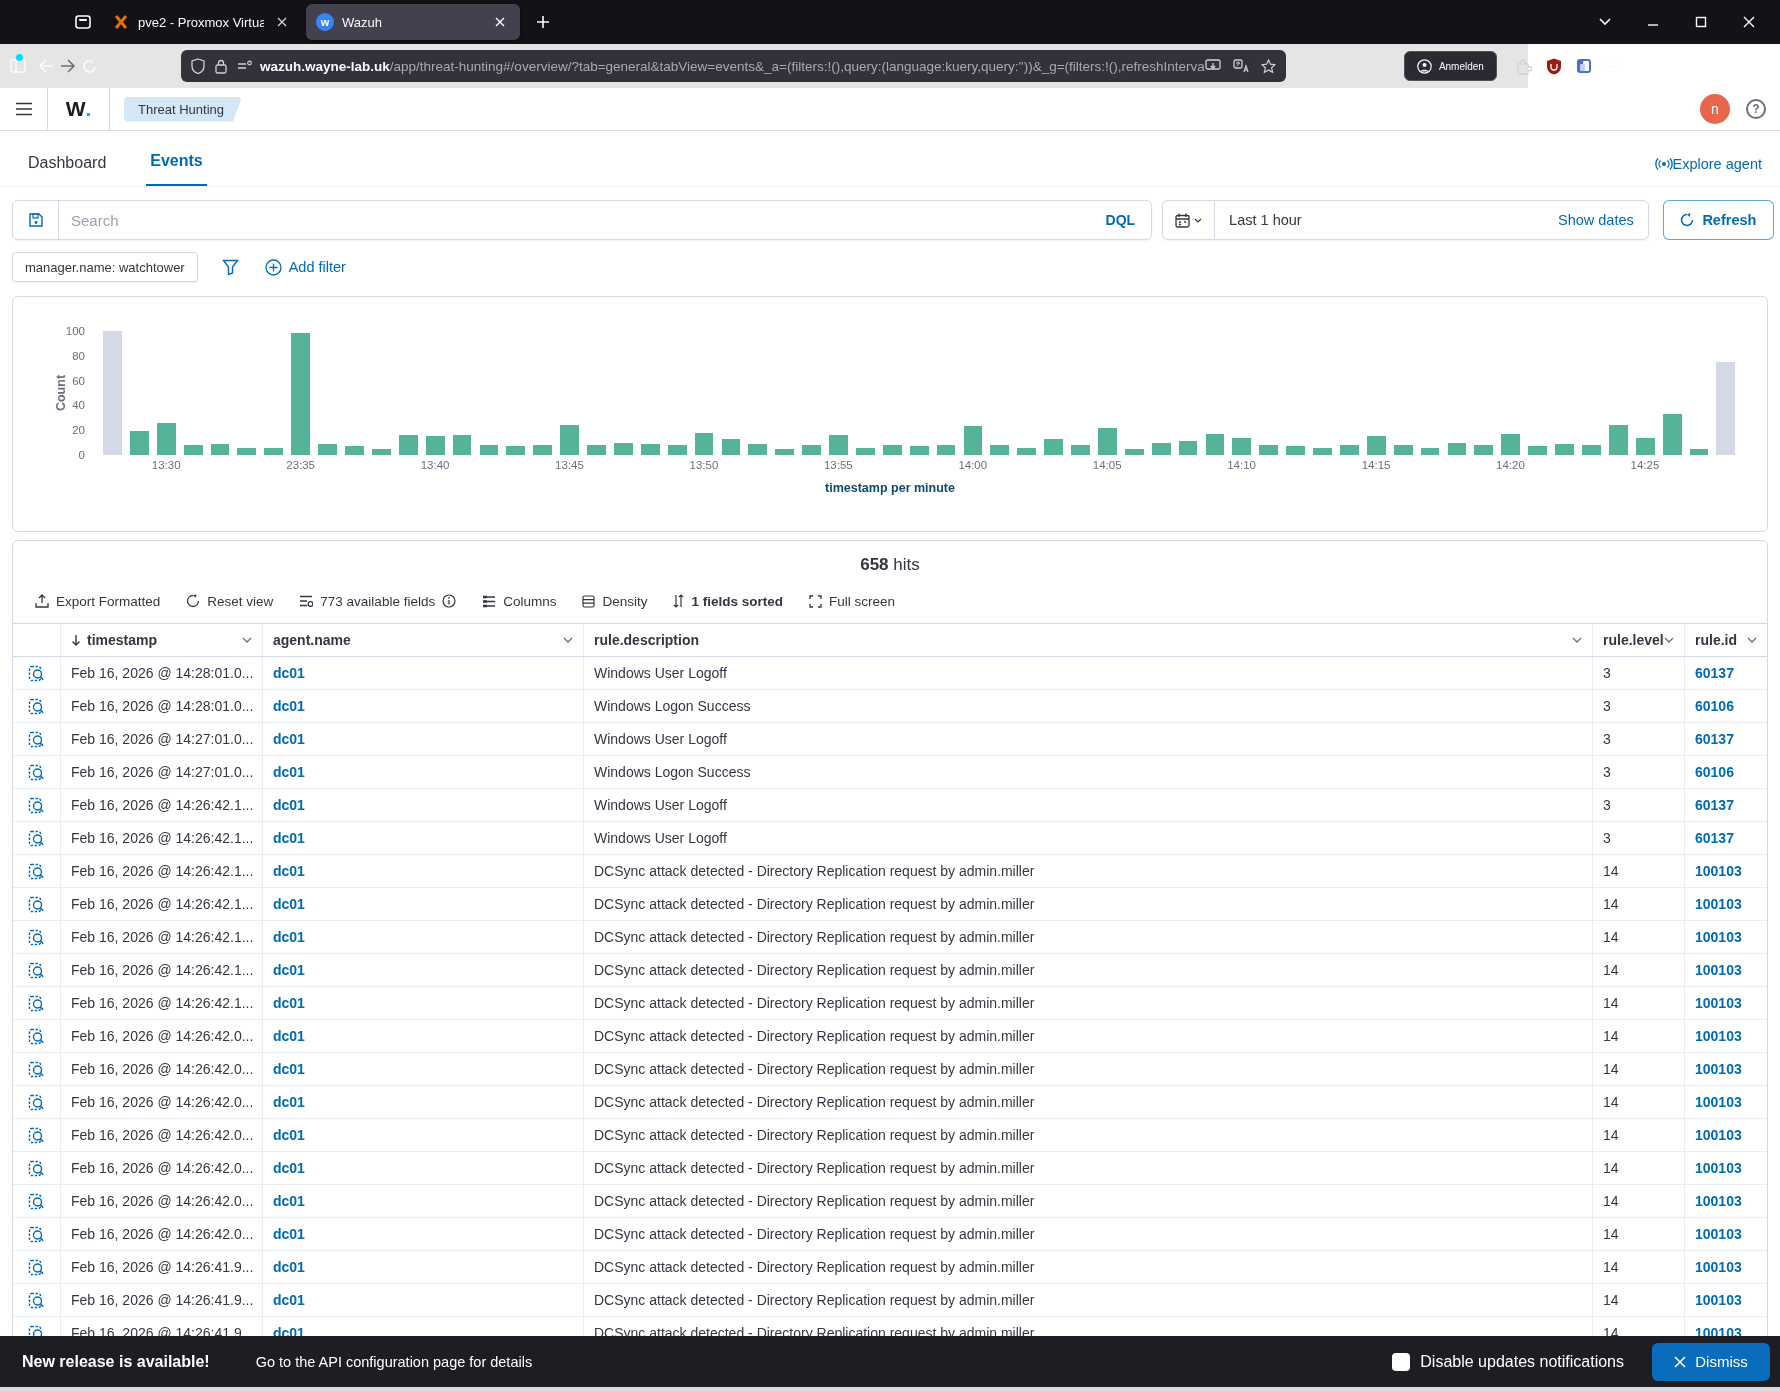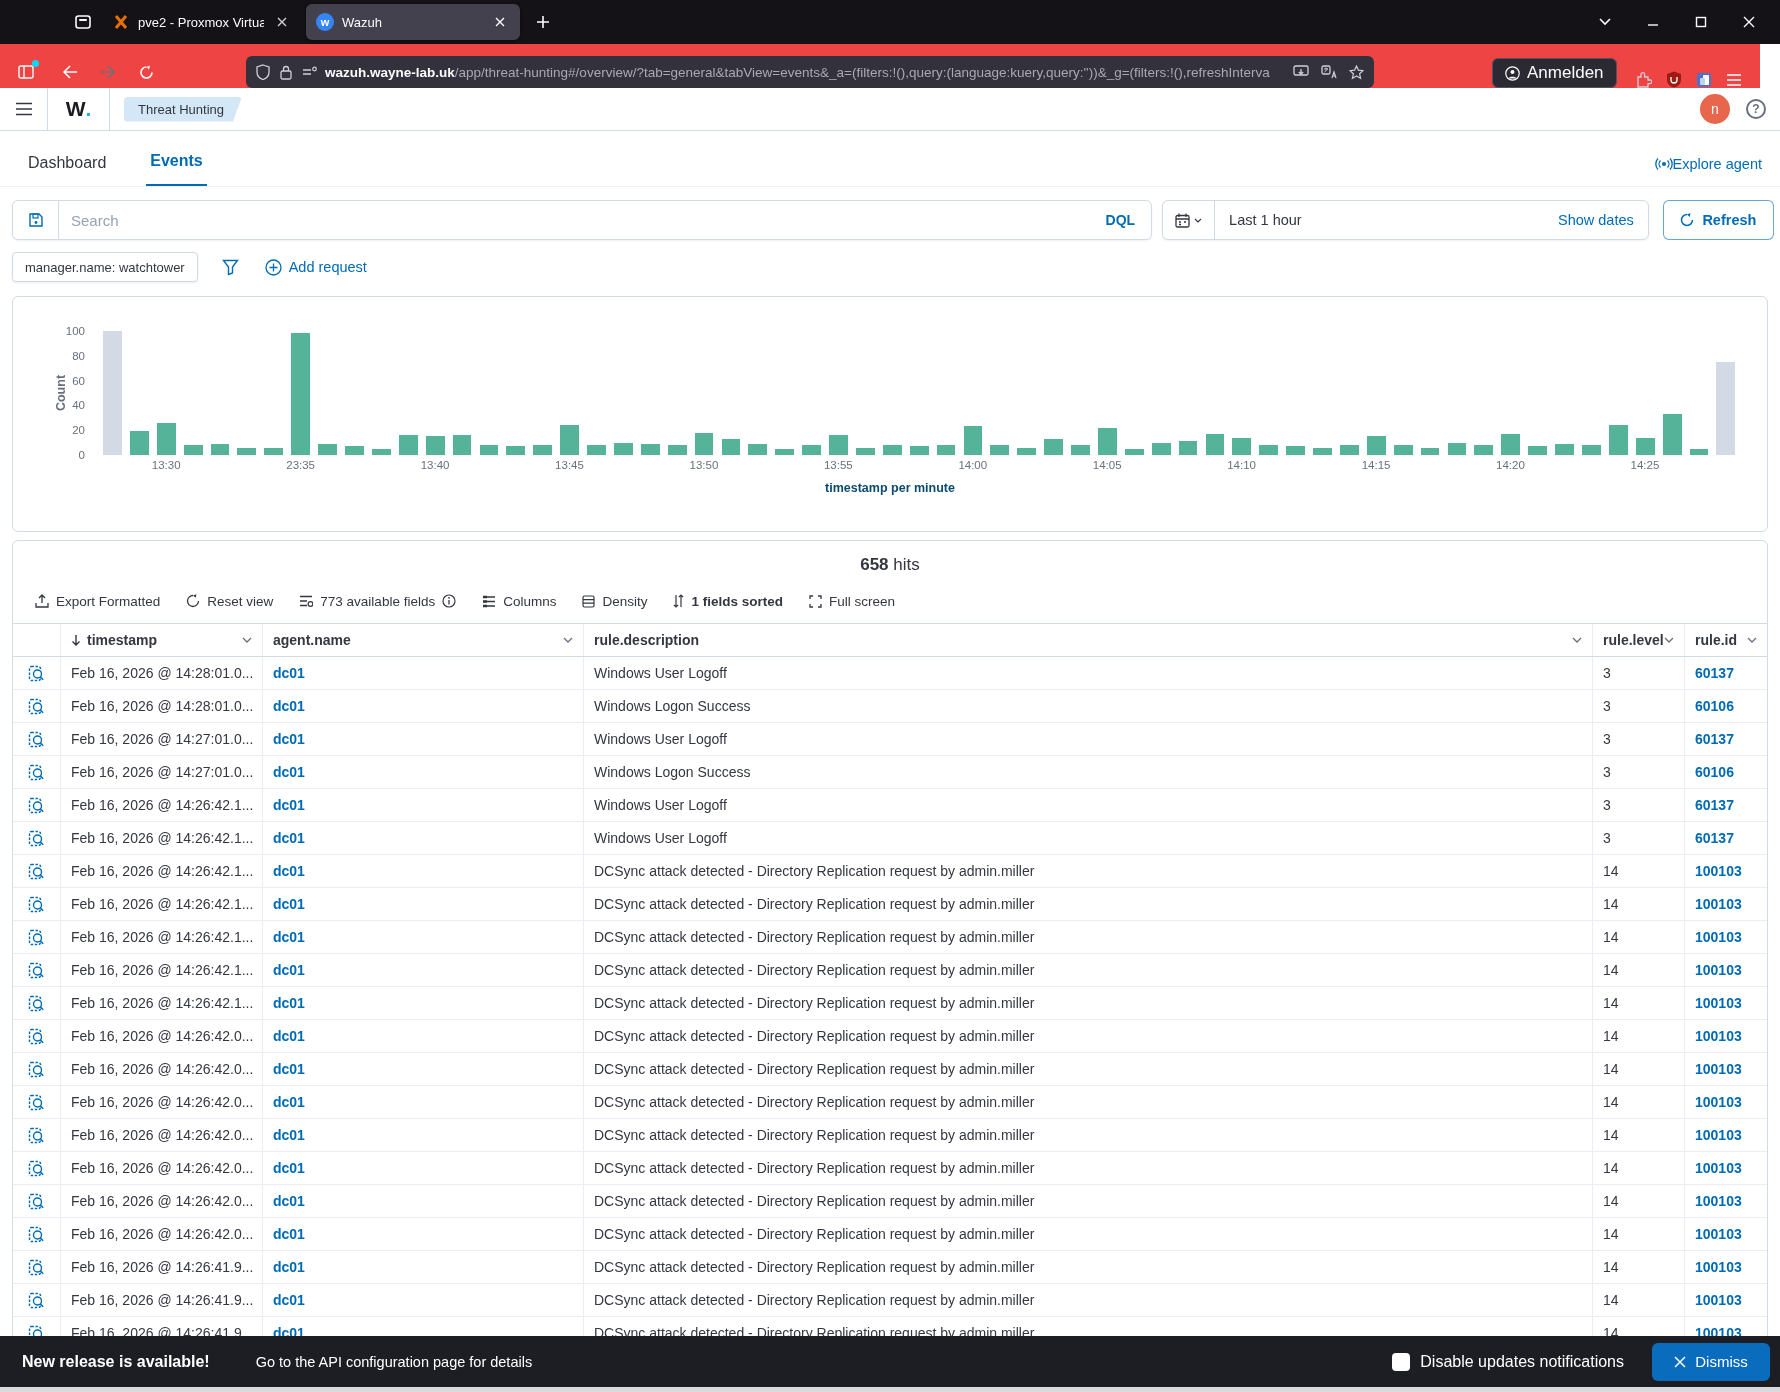--- a/index.html
+++ b/index.html
@@ -14,30 +14,30 @@
   .btab.inactive { width:200px; }
   .btab.active { width:214px; background:#42414D; box-shadow:0 1px 3px rgba(0,0,0,.5); }
   .btab .title { flex:1; white-space:nowrap; overflow:hidden; margin:0 8px; }
   .favicon { width:18px; height:18px; flex:0 0 18px; display:flex; align-items:center; justify-content:center; }
   .fav-wazuh { background:#3585F9; border-radius:50%; color:#fff; font-size:11px; font-weight:bold; }
   .tclose { width:20px; height:20px; border-radius:4px; display:flex; align-items:center; justify-content:center; color:#CFCFD8; font-size:14px; }
   .newtab { width:30px; height:30px; margin-left:6px; display:flex; align-items:center; justify-content:center; color:#FBFBFE; font-size:18px; }
   .strip-right { margin-left:auto; display:flex; align-items:center; gap:18px; padding-right:16px; color:#FBFBFE; }
   .winbtn { width:30px; height:30px; display:flex; align-items:center; justify-content:center; color:#FBFBFE; }
 
-  .navbar { position:absolute; left:0; top:44px; width:1760px; height:44px; background:#ef4444; display:flex; align-items:flex-end; }
+  .navbar { position:absolute; left:0; top:44px; width:1528px; height:44px; background:#e5e5e5; display:flex; align-items:center; }
   .navico { width:32px; height:32px; display:flex; align-items:center; justify-content:center; border-radius:4px; color:#FBFBFE; position:relative; }
   .navico.dim { color:#6F6F78; }
   .bluedot { position:absolute; top:4px; right:3px; width:7px; height:7px; border-radius:50%; background:#00DDFF; }
   .urlbar { margin-left:84px; width:1128px; height:32px; background:#33323C; border-radius:6px; display:flex; align-items:center; padding:0 10px; color:#B9B9C1; }
   .urltext { flex:1; white-space:nowrap; overflow:hidden; font-size:13.5px; margin-left:8px; }
   .urltext .host { color:#FBFBFE; font-weight:700; }
   .urltext .path { color:#A9A9B2; }
   .urlicons { display:flex; align-items:center; gap:12px; color:#D0D0D8; }
-  .anmelden { margin-left:118px; height:30px; border:1px solid #52525E; border-radius:6px; display:flex; align-items:center; gap:7px; padding:0 12px; color:#FBFBFE; font-size:17px; background:#2B2A33; }
+  .anmelden { margin-left:118px; height:30px; border:1px solid #52525E; border-radius:6px; display:flex; align-items:center; gap:7px; padding:0 12px; color:#FBFBFE; font-size:10px; background:#2B2A33; }
   .ext-row { display:flex; align-items:center; gap:14px; margin-left:18px; }
 
   
   .appheader { position:absolute; left:0; top:88px; width:1780px; height:43px; background:#fff; border-bottom:1px solid #D3DAE6; display:flex; align-items:center; }
   .appheader .menu { width:48px; height:43px; display:flex; align-items:center; justify-content:center; border-right:1px solid #D3DAE6; }
   .wlogo { width:62px; height:43px; display:flex; align-items:center; justify-content:center; font-size:21px; font-weight:700; color:#1a1c21; border-right:1px solid #D3DAE6; }
   .wlogo span { color:#1BA9F5; }
   .crumb { margin-left:14px; background:#D3E7F6; color:#343741; font-size:13px; padding:5px 18px 5px 14px; border-radius:4px; clip-path:polygon(0 0,100% 0,calc(100% - 9px) 100%,0 100%); }
   .hdr-right { margin-left:auto; display:flex; align-items:center; gap:16px; padding-right:14px; }
   .avatar { width:30px; height:30px; border-radius:50%; background:#E7664C; color:#fff; font-size:14px; display:flex; align-items:center; justify-content:center; }
@@ -338,21 +338,21 @@
   <span class="funnel">
     <svg width="17" height="17" viewBox="0 0 17 17">
         <path d="M1.5 1.5 H15.5 L10.5 8 V14 L6.5 15.5 V8 Z" fill="none" stroke="#006BB4" stroke-width="1.4"></path>
       </svg>
   </span>
   <span class="addfilter">
     <svg width="17" height="17" viewBox="0 0 17 17">
         <circle cx="8.5" cy="8.5" r="7.5" fill="none" stroke="#006BB4" stroke-width="1.3"></circle>
         <path d="M8.5 4.5 V12.5 M4.5 8.5 H12.5" stroke="#006BB4" stroke-width="1.3"></path>
       </svg>
-    <span>Add request</span>
+    <span>Add filter</span>
   </span>
 </div>
 
 <div class="chartpanel">
   <div class="ylab">
       <span>Count</span>
     </div>
   <div class="yticks">
       <span class="ytick" style="bottom: 0%;">0</span>
       <span class="ytick" style="bottom: 20%;">20</span>

